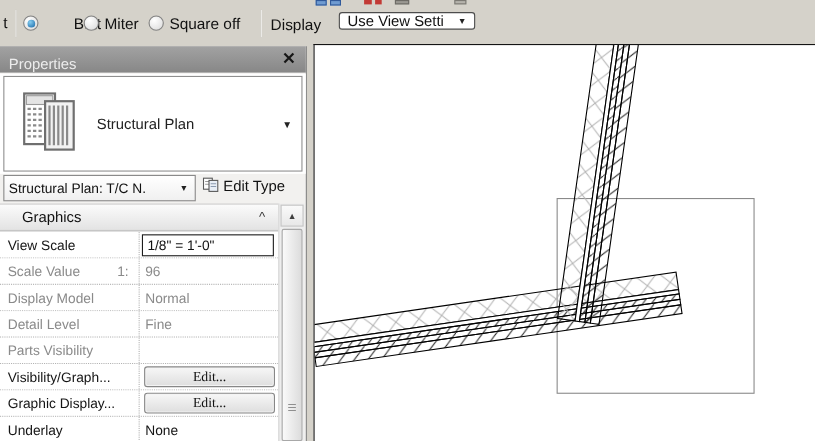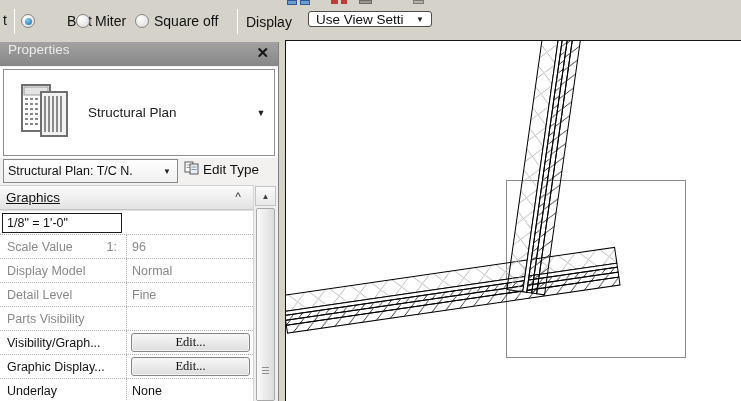--- a/index.html
+++ b/index.html
@@ -20,37 +20,37 @@
   .display-label { position:absolute; left:246px; top:14px; font-size:14px; color:#111; }
   .dropdown { position:absolute; left:308px; top:11px; width:124px; height:16px; background:#fff;
         border:1px solid #4c4c4c; border-radius:3px; display:flex; align-items:center;
         justify-content:space-between; padding:0 7px; font-size:13.5px; color:#111; }
   .dd-arrow { font-size:8px; color:#222; }
 
   
   .props { position:absolute; left:0; top:42px; width:279px; height:359px; background:#f2f1ef;
         border-right:1px solid #828282; }
   .props-title { height:24px; background:linear-gradient(#a2a2a2,#878787); color:#ececec;
-        font-size:13.5px; display:flex; align-items:flex-start; padding-left:8px; position:relative; }
+        font-size:13.5px; display:flex; align-items:flex-end; padding-left:8px; position:relative; }
   .close-x { position:absolute; right:9px; top:2px; color:#151515; font-size:15px; font-weight:bold; cursor:default; }
   .type-selector { position:absolute; left:0; top:25px; width:278px; height:91px; background:#fff;padding-left:48px; }
   .ts-box { position:absolute; left:3px; top:2px; right:3px; bottom:2px; border:1px solid #8f8f8f;
         background:#fff; display:flex; align-items:center; }
   .ts-icon { width:84px; height:100%; display:flex; align-items:center; justify-content:center; }
   .ts-label { flex:1; font-size:13.5px; color:#222; }
   .ts-arrow { width:26px; font-size:9px; color:#222; text-align:center; }
   .type-row { position:absolute; left:0; top:116px; width:334px; height:27px; }
   .inst-combo { position:absolute; left:3px; top:1px; width:175px; height:24px; border:1px solid #8a8a8a;
         background:linear-gradient(#ffffff,#f0f0f0); display:flex; align-items:center;
         justify-content:space-between; padding:0 6px 0 4px; font-size:12.5px; color:#111; }
   .edit-type { position:absolute; left:184px; top:3px; display:flex; align-items:center; gap:4px;
         font-size:13.5px; color:#111; }
   .section-hdr { position:absolute; left:0; top:143px; width:253px; height:25px;
         background:linear-gradient(#fbfbfb,#e3e3e3); border-top:1px solid #cfcfcf; border-bottom:1px solid #c6c6c6;
-        display:flex; align-items:center; padding-left:6px; font-size:13.5px; color:#111;text-decoration:underline; }
+        display:flex; align-items:center; padding-left:20px; font-size:13.5px; color:#111; }
   .hdr-chev { position:absolute; right:12px; top:4px; font-size:12px; color:#333; }
   .grid { position:absolute; left:0; top:168px; width:253px; bottom:0; background:#fff;
         border-top:1px solid #e0e0e0; }
   .prow { height:24px; display:flex; align-items:stretch; border-bottom:1px dotted #b2b2b2; background:#fff; }
   .plabel { width:127px; padding-left:7px; font-size:12.5px; color:#141414; border-right:1px dotted #b2b2b2;
         display:flex; align-items:center; }
   .suffix { margin-left:auto; margin-right:9px; }
   .pval { flex:1; display:flex; align-items:center; padding-left:5px; font-size:12.5px; color:#141414; }
   .dis { color:#8a8a8a; }
   .val-input { width:120px; height:20px; border:1px solid #1c1c1c; background:#fff; display:flex;
@@ -147,20 +147,21 @@
       </div>
     </div>
 
     <div class="section-hdr">
       <span>Graphics</span>
       <span class="hdr-chev">^</span>
     </div>
 
     <div class="grid">
       <div class="prow">
+        <span class="plabel">View Scale</span>
         <span class="pval" style="padding-left:2px;">
           <span class="val-input">1/8" = 1'-0"</span>
         </span>
       </div>
       <div class="prow">
         <span class="plabel dis">
           <span>Scale Value</span>
           <span class="suffix">1:</span>
         </span>
         <span class="pval dis">96</span>

